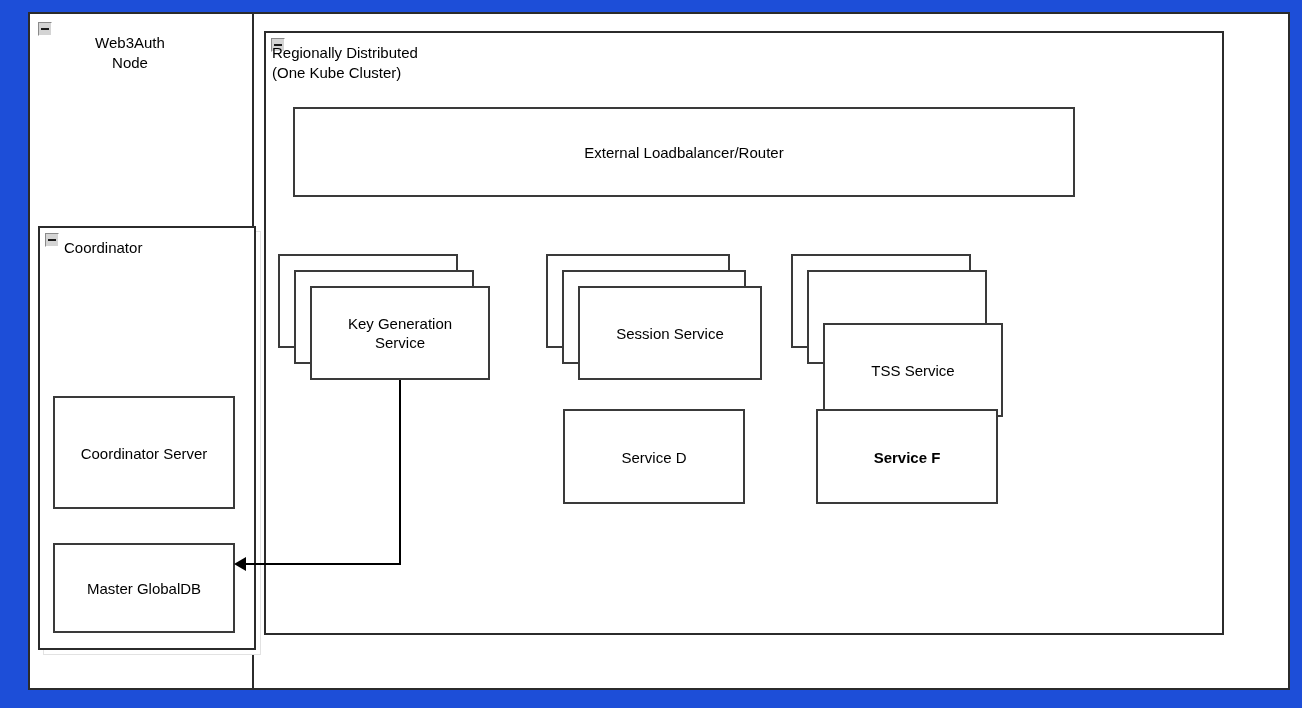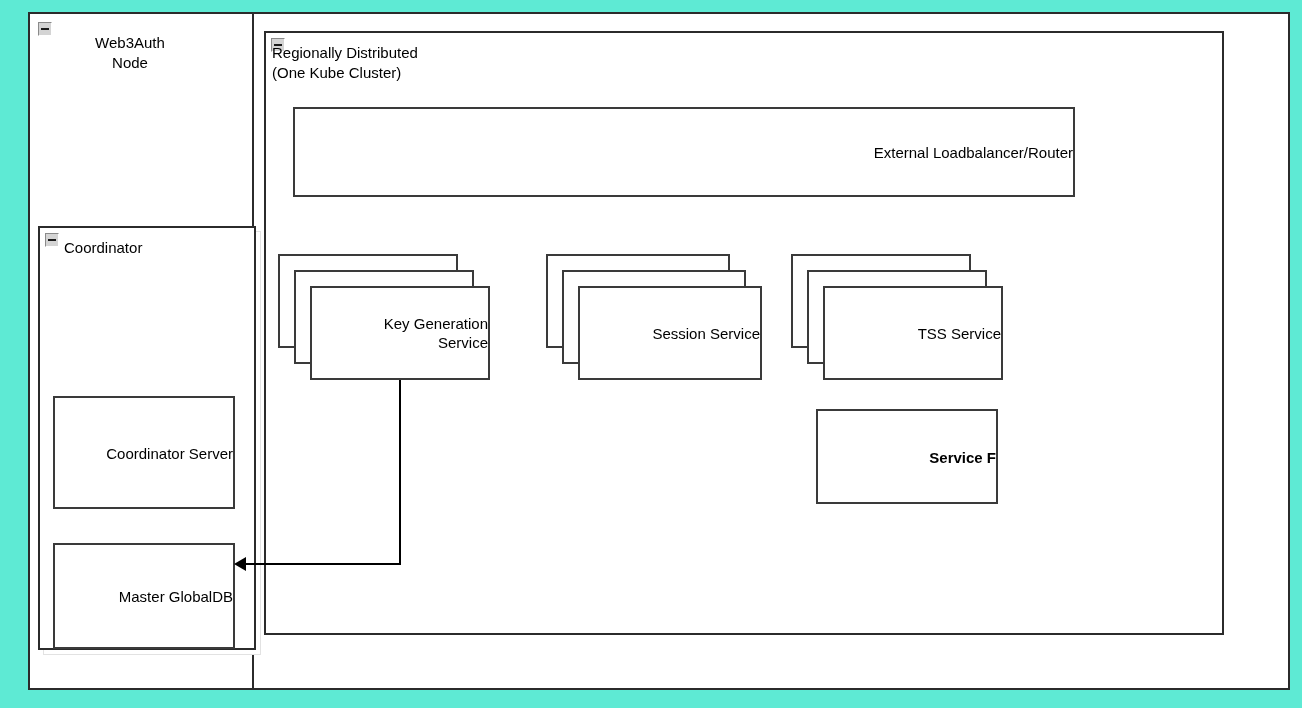--- a/index.html
+++ b/index.html
@@ -8,21 +8,21 @@
     background: #ffffff;
   }
   body {
     font-family: "Liberation Sans", sans-serif;
     color: #000000;
   }
   #canvas {
     position: relative;
     width: 1302px;
     height: 708px;
-    background: #5eead4;
+    background: #1d4ed8;
     overflow: hidden;
   }
 
   
   .box {
     position: absolute;
     box-sizing: border-box;
     background: #ffffff;
     border: 2px solid #3a3a3a;
   }
@@ -31,21 +31,21 @@
     box-sizing: border-box;
     background: #ffffff;
     border: 2px solid #2b2b2b;
   }
   .centered-label {
     position: absolute;
     left: 0;
     right: 0;
     top: 50%;
     transform: translateY(-50%);
-    text-align: right;
+    text-align: center;
     font-size: 15px;
     line-height: 19px;
     color: #000000;
     white-space: pre-line;
   }
   .header-label {
     position: absolute;
     font-size: 15px;
     line-height: 20px;
     color: #000000;
@@ -148,42 +148,45 @@
     <div class="layer l1" style="width:184px; height:94px;"></div>
     <div class="layer l2" style="width:184px; height:94px;"></div>
     <div class="layer l3" style="width:184px; height:94px;">
       <div class="centered-label">Session Service</div>
     </div>
   </div>
 
   <div class="stack" style="left:791px; top:254px; width:212px; height:126px;">
     <div class="layer l1" style="width:180px; height:94px;"></div>
     <div class="layer l2" style="width:180px; height:94px;"></div>
-    <div class="layer l3" style="width:180px; height:94px;">
+    <div class="layer l3" style="width:180px; height:94px;margin-top:37px;">
       <div class="centered-label">TSS Service</div>
     </div>
   </div>
 
+  <div class="box" style="left:563px; top:409px; width:182px; height:95px;">
+    <div class="centered-label">Service D</div>
+  </div>
 
   <div class="box" style="left:816px; top:409px; width:182px; height:95px;font-weight:bold;">
     <div class="centered-label">Service F</div>
   </div>
 
   <div class="shadow-plate" style="left:43px; top:231px; width:218px; height:424px;"></div>
   <div class="container-box" style="left:38px; top:226px; width:218px; height:424px;">
   </div>
   <div class="collapse-icon" style="left:45px; top:233px;"></div>
   <div class="header-label" style="left:64px; top:238px; width:160px; text-align:left;">Coordinator</div>
 
 
   <div class="box" style="left:53px; top:396px; width:182px; height:113px;">
     <div class="centered-label">Coordinator Server</div>
   </div>
 
-  <div class="box" style="left:53px; top:543px; width:182px; height:106px;">
+  <div class="box" style="left:53px; top:543px; width:182px; height:90px;">
     <div class="centered-label">Master GlobalDB</div>
   </div>
 
   <div class="conn-line" style="left:399px; top:380px; width:2px; height:185px;"></div>
   <div class="conn-line" style="left:246px; top:563px; width:155px; height:2px;"></div>
   <div class="arrow-head" style="left:234px; top:557px;"></div>
 
 </div>
 
 </body></html>

